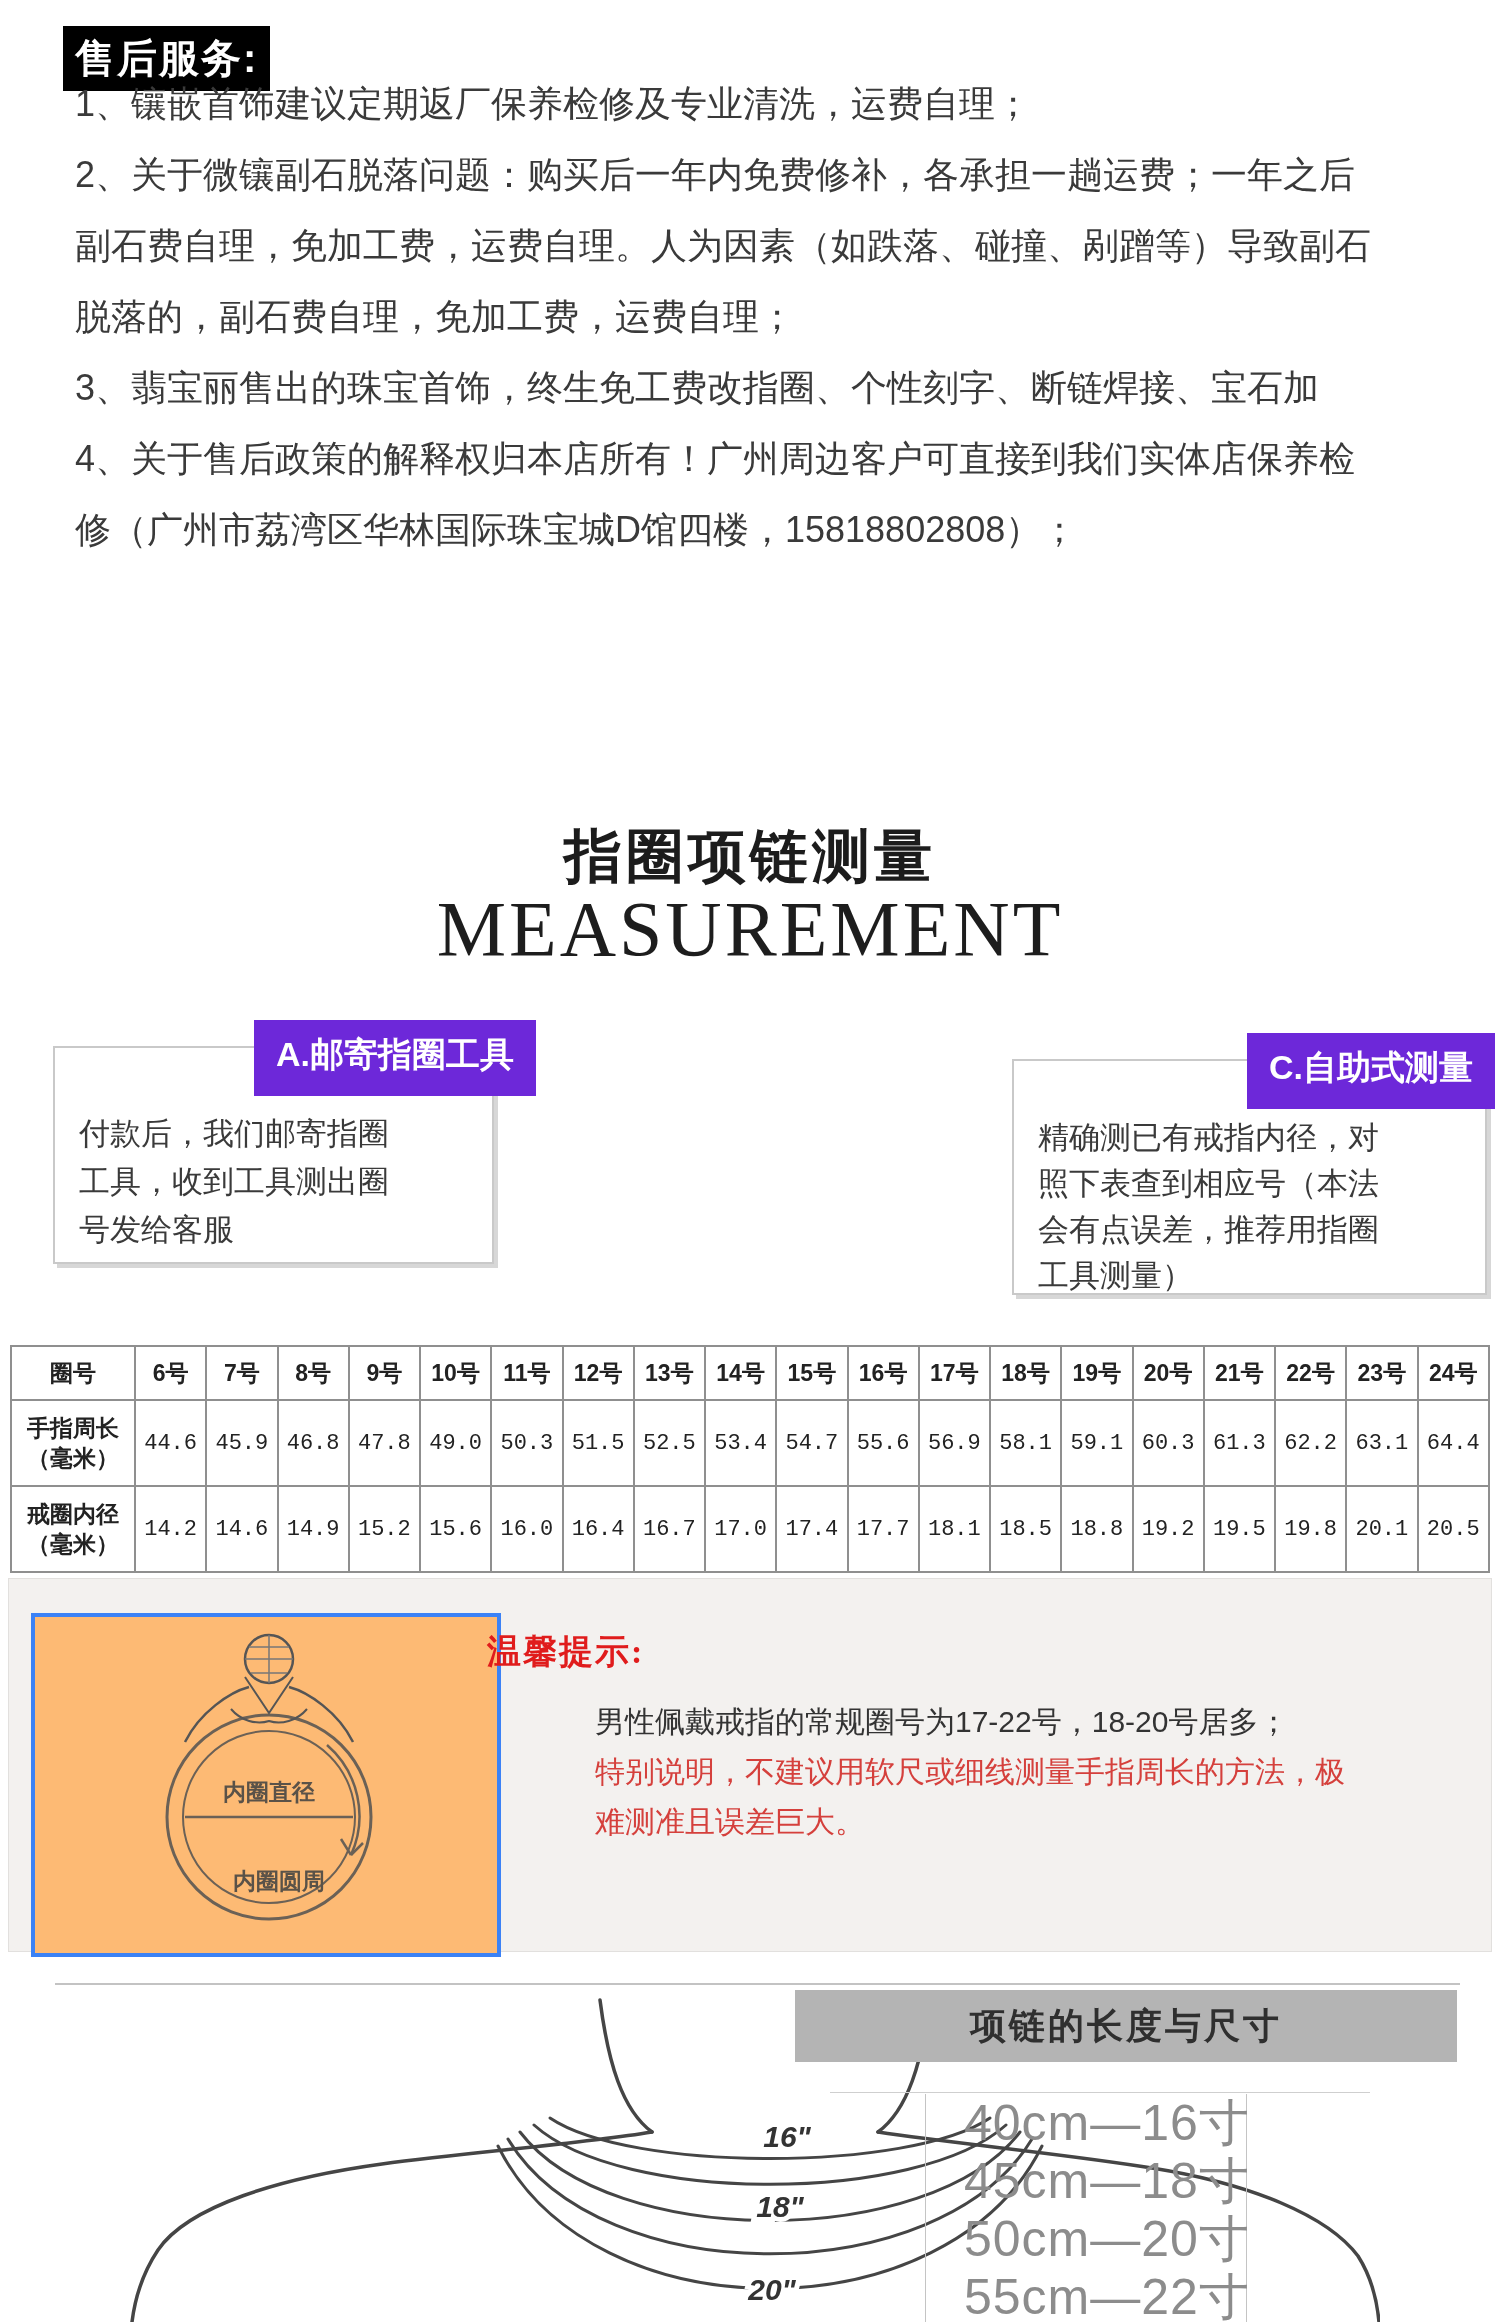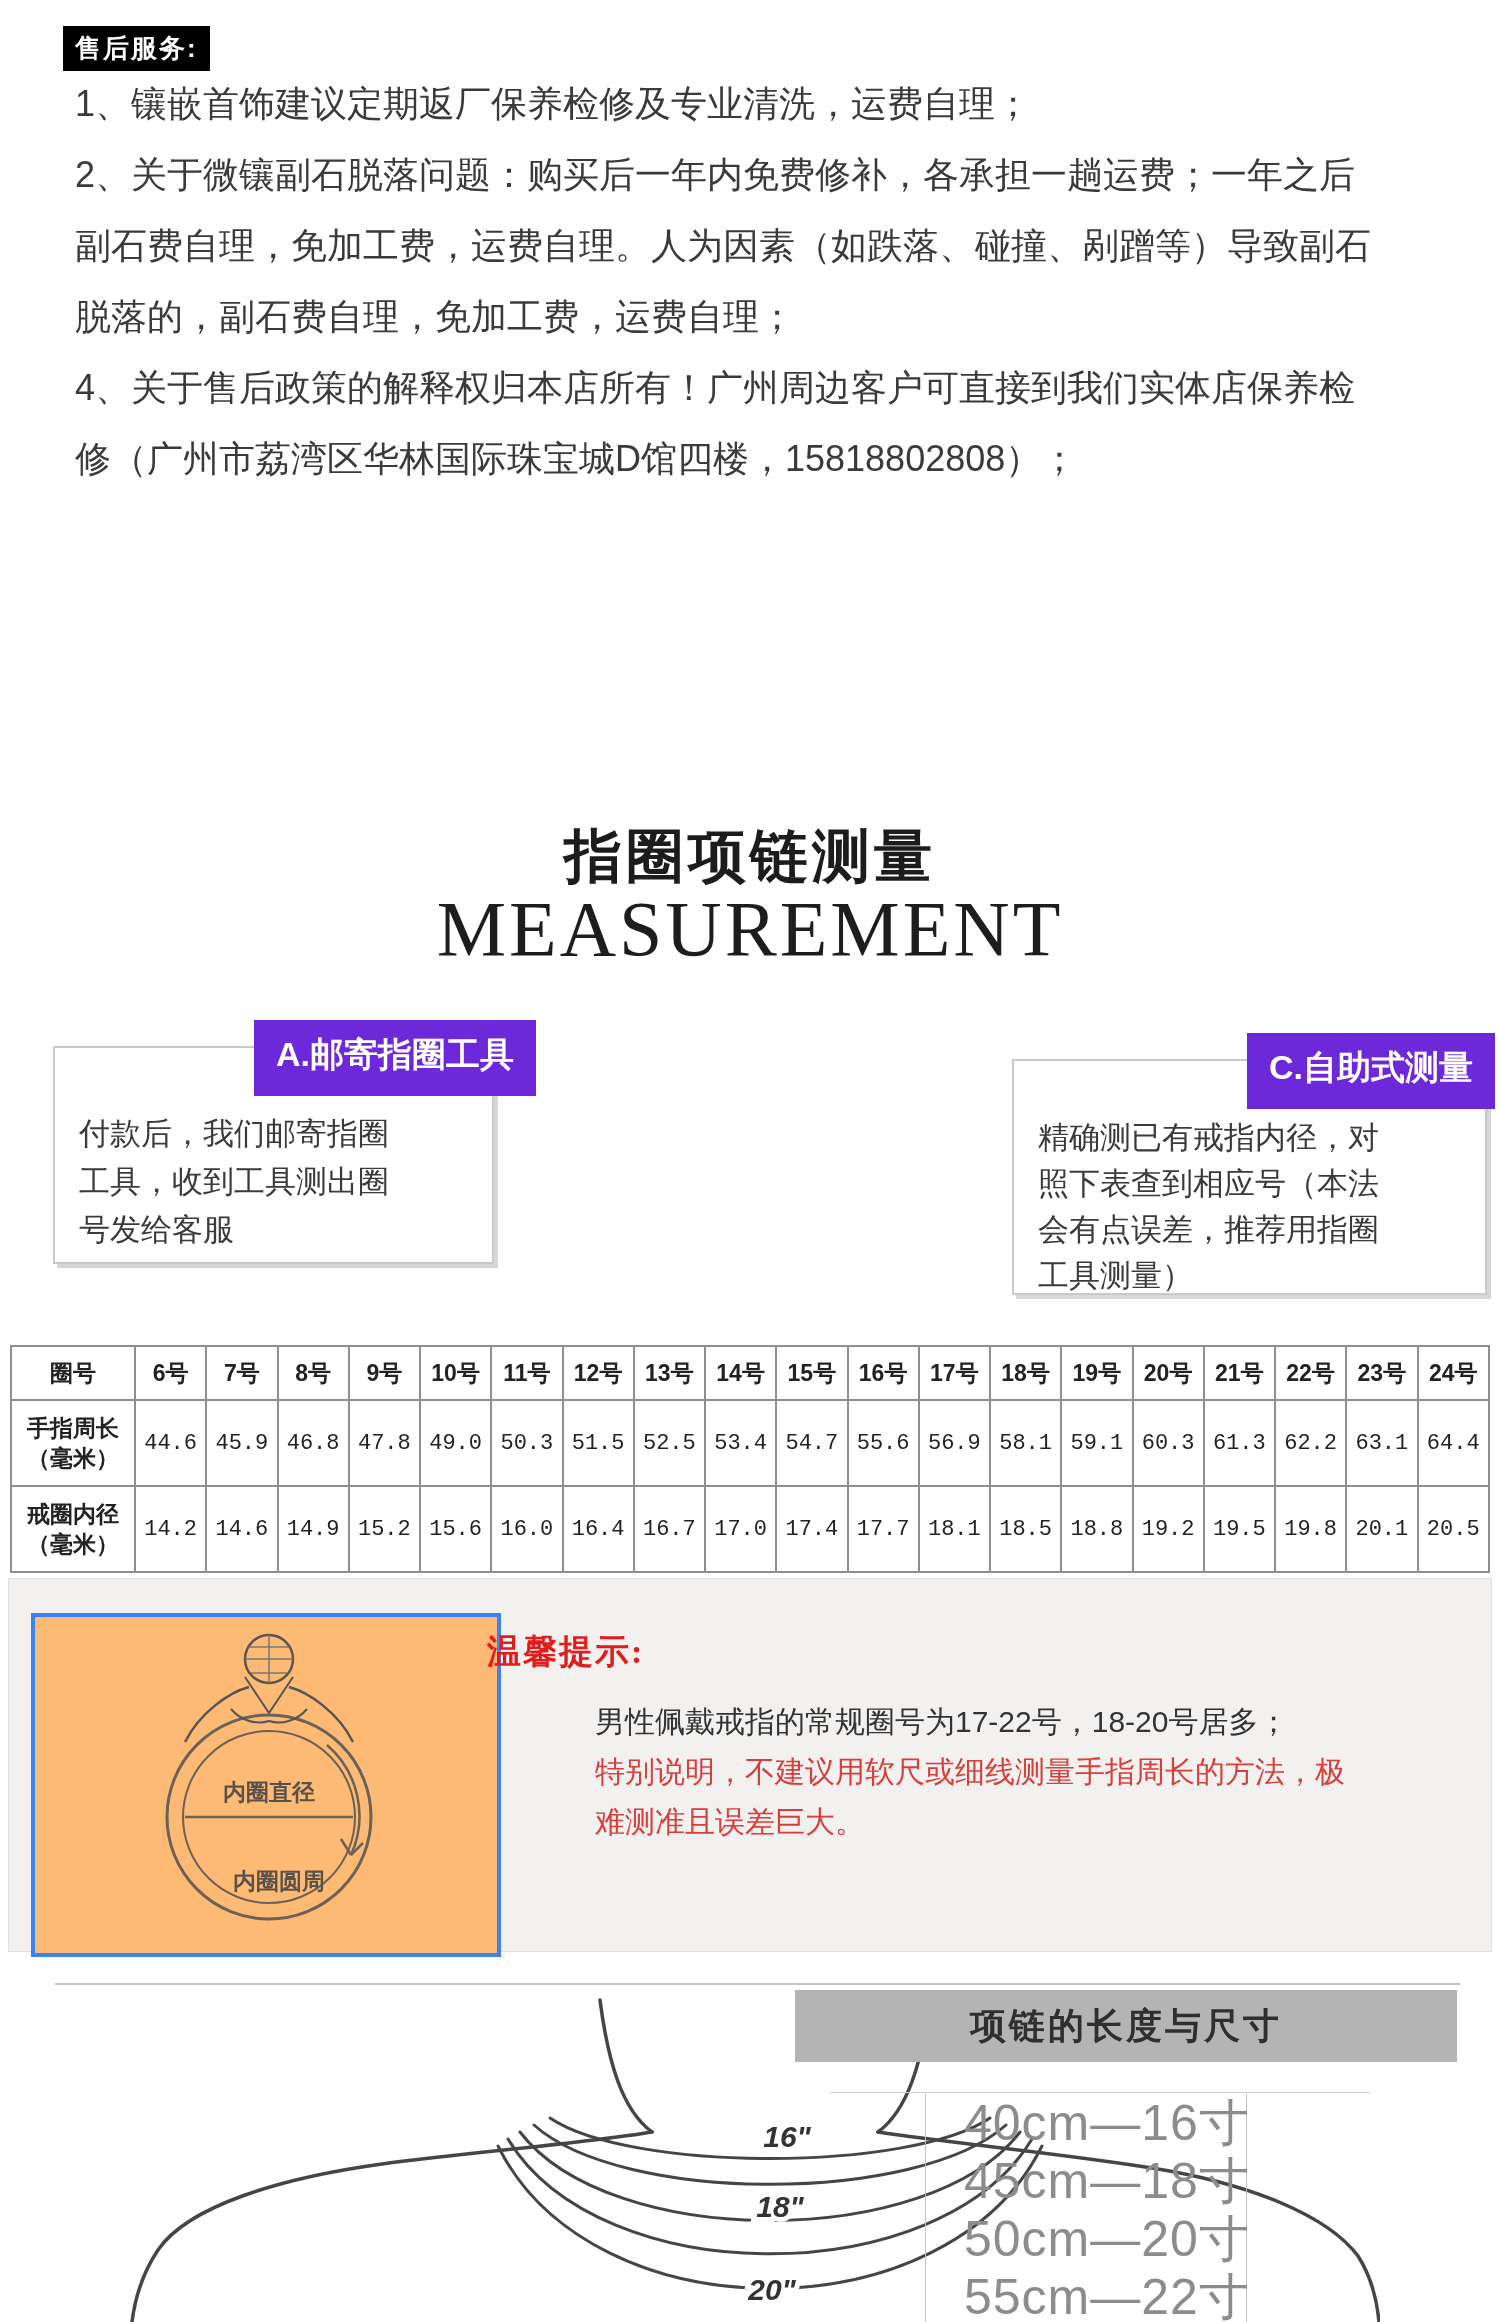--- a/index.html
+++ b/index.html
@@ -1,21 +1,21 @@
 <!DOCTYPE html>
 <html><head>
 <meta charset="utf-8">
 <style>
   html,body{margin:0;padding:0;background:#fff;}
   .page{position:relative;width:1500px;height:2322px;background:#ffffff;overflow:hidden;
         font-family:"Liberation Sans","DejaVu Sans",sans-serif;color:#333;}
 
   
   .badge{position:absolute;left:63px;top:26px;background:#000;color:#fff;
-         font-size:26px;font-weight:bold;padding:5px 12px;letter-spacing:2px;}
+         font-size:40px;font-weight:bold;padding:5px 12px;letter-spacing:2px;}
   .service-lines{position:absolute;left:75px;top:68px;width:1390px;}
   .service-line{height:71px;line-height:71px;font-size:36px;color:#3a3a3a;white-space:nowrap;}
 
   
   .title-cn{position:absolute;left:0;top:818px;width:1500px;text-align:center;
             font-size:58px;font-weight:bold;color:#1c1c1c;letter-spacing:4px;}
   .title-en{position:absolute;left:0;top:884px;width:1500px;text-align:center;
             font-family:"Liberation Serif","DejaVu Serif",serif;font-size:78px;color:#1d1d1d;letter-spacing:3px;}
 
   
@@ -68,20 +68,21 @@
 <body>
 
 <div class="page">
 
   <div class="badge">售后服务:</div>
   <div class="service-lines">
     <div class="service-line">1、镶嵌首饰建议定期返厂保养检修及专业清洗，运费自理；</div>
     <div class="service-line">2、关于微镶副石脱落问题：购买后一年内免费修补，各承担一趟运费；一年之后</div>
     <div class="service-line">副石费自理，免加工费，运费自理。人为因素（如跌落、碰撞、剐蹭等）导致副石</div>
     <div class="service-line">脱落的，副石费自理，免加工费，运费自理；</div>
+    <div class="service-line">3、翡宝丽售出的珠宝首饰，终生免工费改指圈、个性刻字、断链焊接、宝石加</div>
     <div class="service-line">4、关于售后政策的解释权归本店所有！广州周边客户可直接到我们实体店保养检</div>
     <div class="service-line">修（广州市荔湾区华林国际珠宝城D馆四楼，15818802808）；</div>
   </div>
 
   <div class="title-cn">指圈项链测量</div>
   <div class="title-en">MEASUREMENT</div>
 
   <div class="card card-a">
     <div class="card-header hdr-a">A.邮寄指圈工具</div>
     <div class="card-body">付款后，我们邮寄指圈

